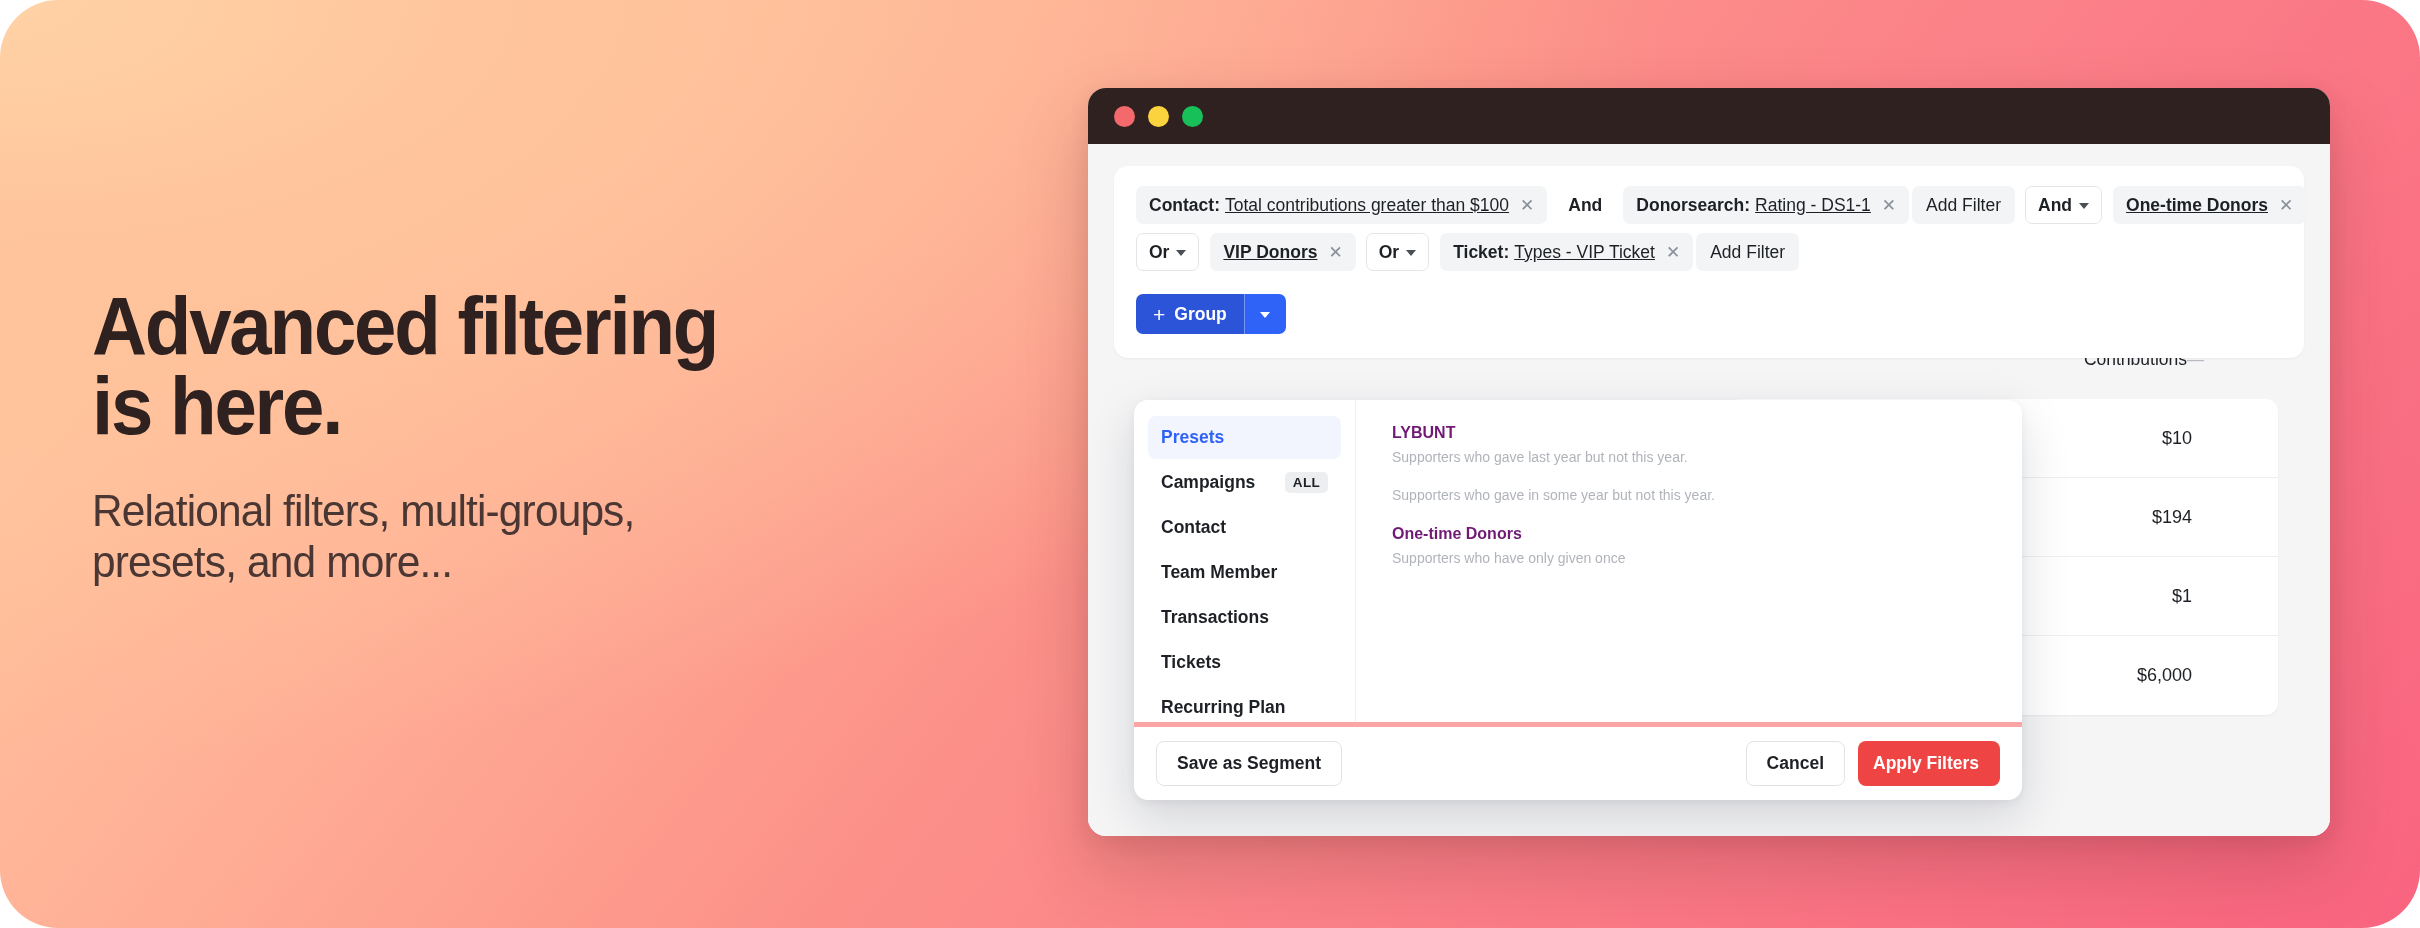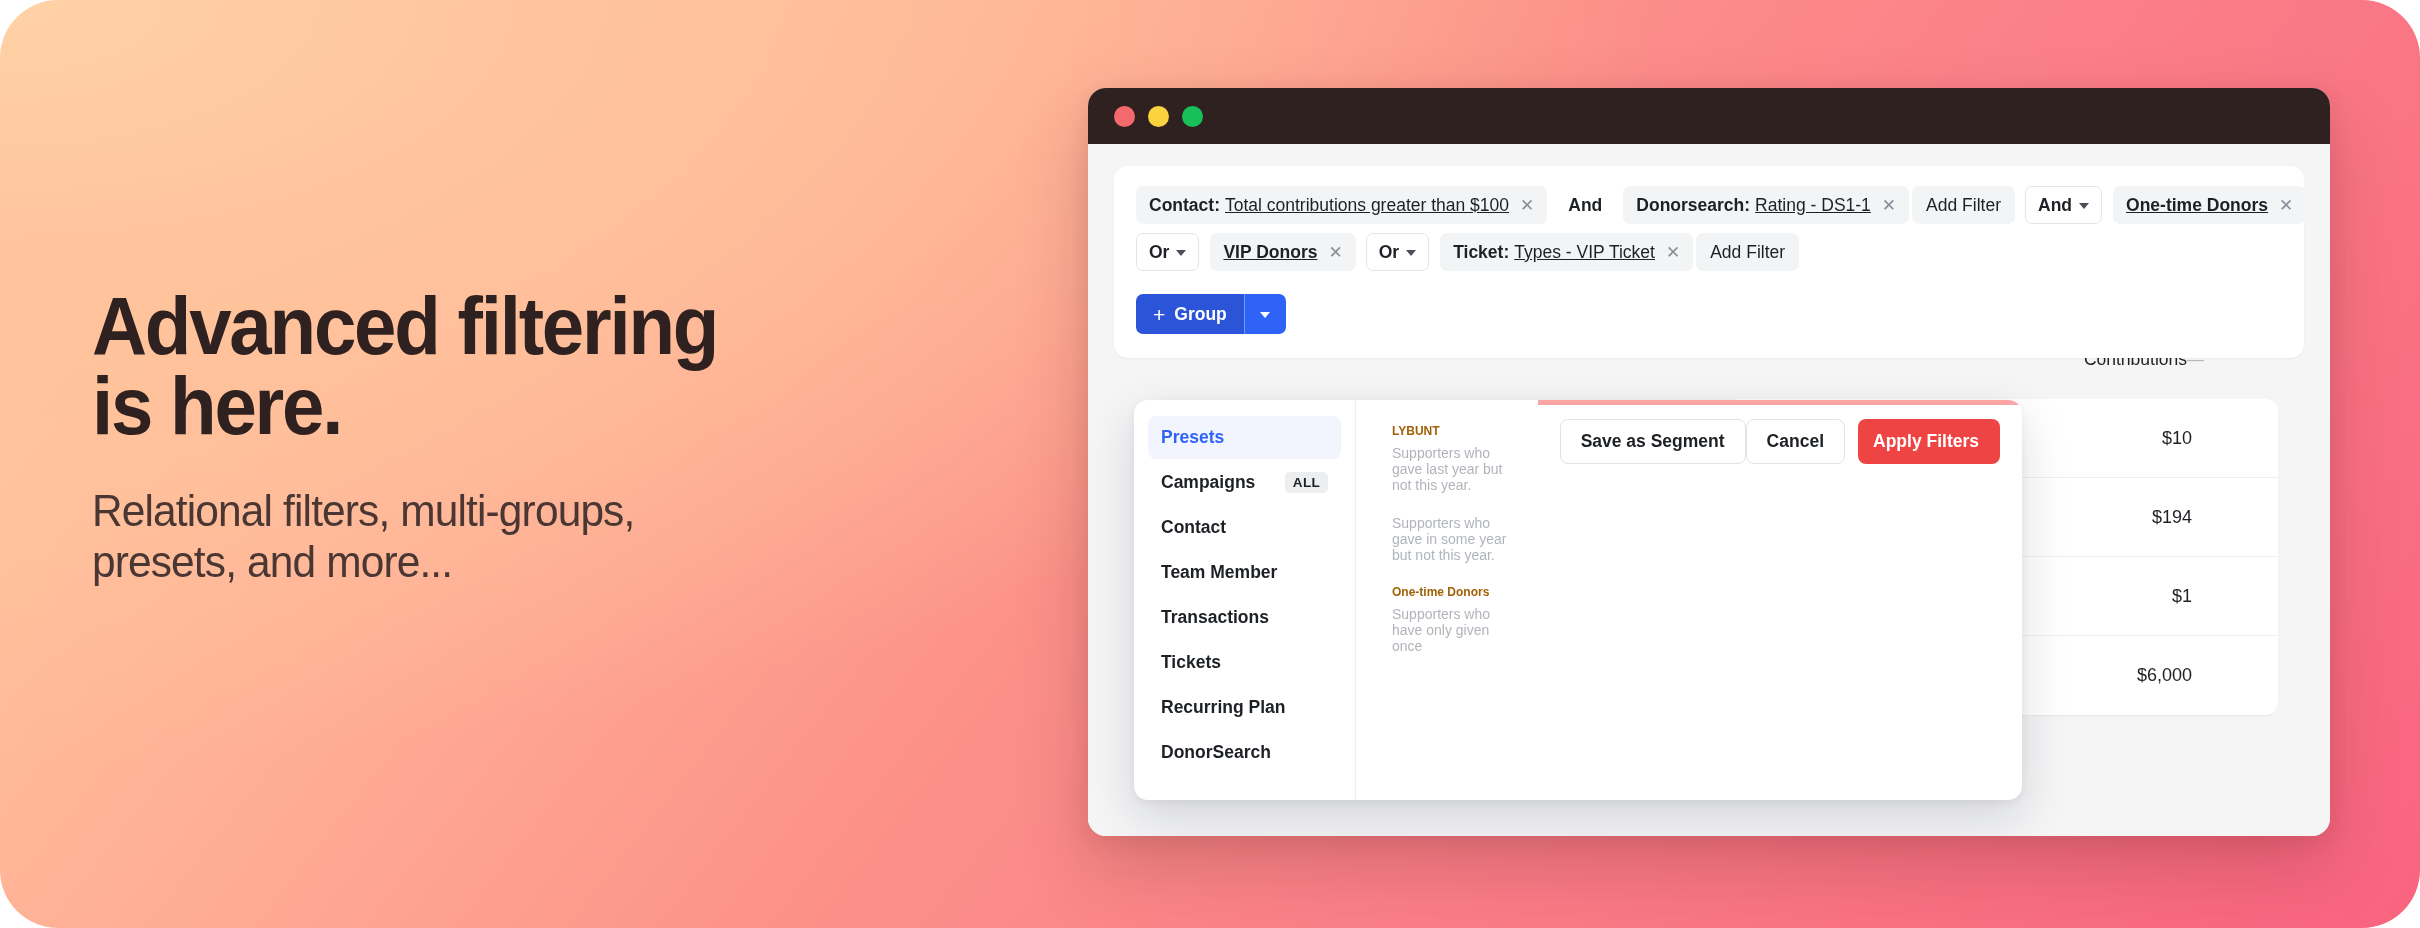--- a/index.html
+++ b/index.html
@@ -259,20 +259,21 @@
   .dialog {
     position: absolute;
     left: 46px;
     top: 256px;
     width: 888px;
     height: 400px;
     background: #FFFFFF;
     border-radius: 14px;
     box-shadow: 0 18px 50px rgba(16,24,40,0.14), 0 3px 10px rgba(16,24,40,0.06);
     display: flex;
+    flex-direction: column;
     overflow: hidden;
   }
   .dialog-main { flex: 1; display: flex; min-height: 0; }
 
   .dlg-sidebar {
     width: 222px;
     border-right: 1px solid #EEEFF1;
     padding: 16px 14px 10px 14px;
   }
   .side-item {
@@ -299,23 +300,23 @@
     font-weight: 700;
     letter-spacing: 0.3px;
     border-radius: 5px;
     padding: 3px 8px;
   }
 
   .dlg-content { flex: 1; padding: 24px 30px 10px 36px; }
   .preset-item { margin-bottom: 22px; }
   .preset-item:last-child { margin-bottom: 0; }
   .preset-name {
-    font-size: 12px;
-    font-weight: 700;
-    color: #a16207;
+    font-size: 16px;
+    font-weight: 700;
+    color: #701a75;
     margin-bottom: 7px;
   }
   .preset-desc {
     font-size: 14px;
     font-weight: 400;
     color: #B0B4BA;
   }
 
   .dialog-footer {
     height: 78px;

